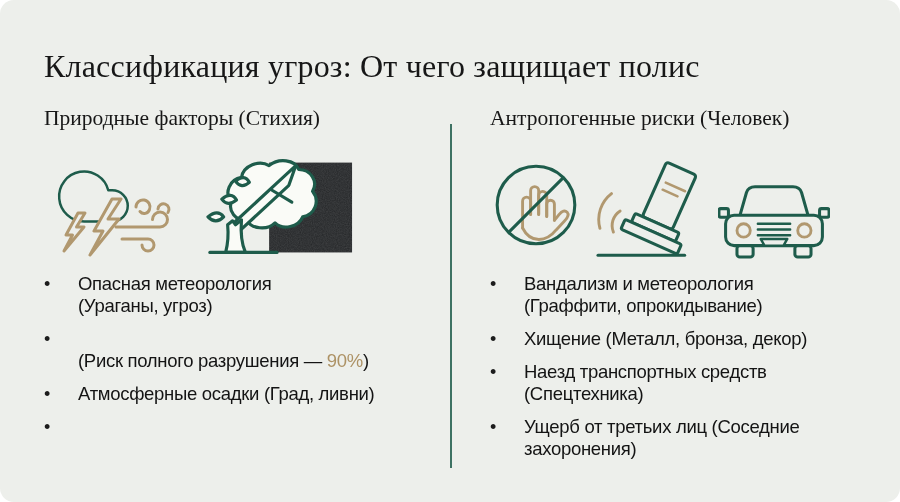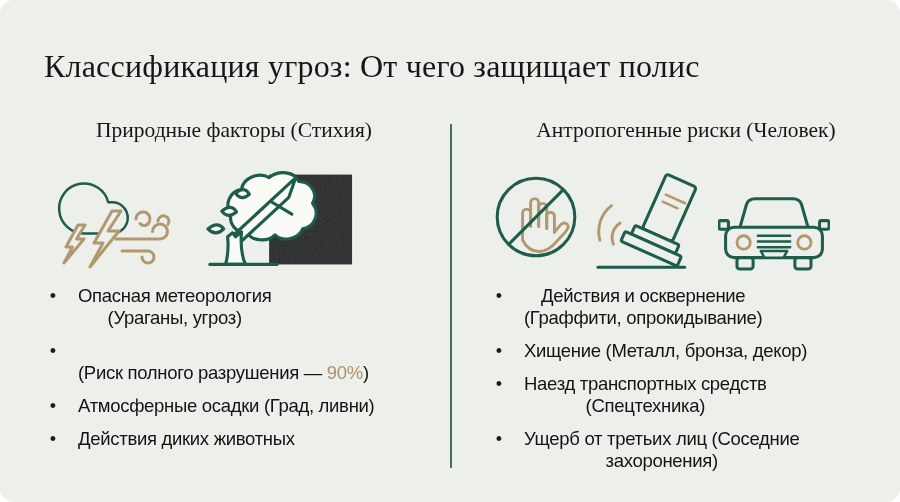--- a/index.html
+++ b/index.html
@@ -8,21 +8,21 @@
     width:900px; height:502px; margin:0; position:relative; overflow:hidden;
     font-family:"Liberation Sans", sans-serif;
     background:var(--background, #edefeb);
     border-radius:14px;
   }
   .title {
     position:absolute; left:44px; top:48px;
     font-family:"Liberation Serif", serif;
     font-size:32px; color:var(--ink,#171717); letter-spacing:0.2px;
   }
-  .col { position:absolute; top:118px;text-align:center; }
+  .col { position:absolute; top:106px; }
   .col-left  { left:44px;  width:380px; }
   .col-right { left:490px; width:392px; }
   .col-header {
     font-family:"Liberation Serif", serif;
     font-size:21.5px; color:var(--ink,#171717);
   }
   .divider {
     position:absolute; left:450px; top:124px; width:2px; height:344px;
     background:var(--green,#1e5c4b); opacity:0.85;
   }
@@ -103,21 +103,20 @@
         <br>
         <span>(Риск полного разрушения — </span><span class="hl">90%</span><span>)</span>
       </span>
     </div>
     <div class="bullet-item">
       <span class="bullet-dot">•</span>
       <span class="bullet-text">Атмосферные осадки (Град, ливни)</span>
     </div>
     <div class="bullet-item">
       <span class="bullet-dot">•</span>
-      <span class="bullet-text">Действия диких животных</span>
     </div>
   </div>
 </div>
 
 <div class="col col-right">
   <div class="col-header">Антропогенные риски (Человек)</div>
 
   <div class="icon-row">
 
     <svg width="92" height="92" viewBox="0 0 96 96" class="mt2">
@@ -155,21 +154,21 @@
       <circle class="sgd" cx="91" cy="52" r="7"></circle>
       <path class="sg" style="stroke-width:2.6" d="M42 45 H76 M42 51 H76 M42 57 H76"></path>
       <path class="sg fbg" style="stroke-width:2.6" d="M45 61 H73 L69 68 H49 Z"></path>
     </svg>
   </div>
 
   <div class="bullet-list">
     <div class="bullet-item">
       <span class="bullet-dot">•</span>
       <span class="bullet-text">
-        <span>Действия и осквернение</span><br>
+        <span>Вандализм и метеорология</span><br>
         <span>(Граффити, опрокидывание)</span>
       </span>
     </div>
     <div class="bullet-item">
       <span class="bullet-dot">•</span>
       <span class="bullet-text">Хищение (Металл, бронза, декор)</span>
     </div>
     <div class="bullet-item">
       <span class="bullet-dot">•</span>
       <span class="bullet-text">

